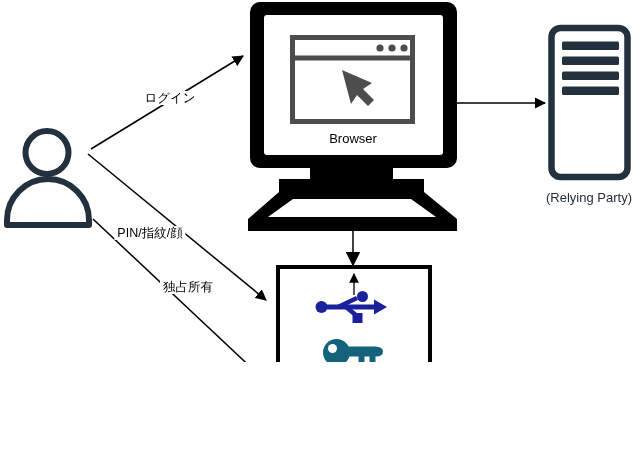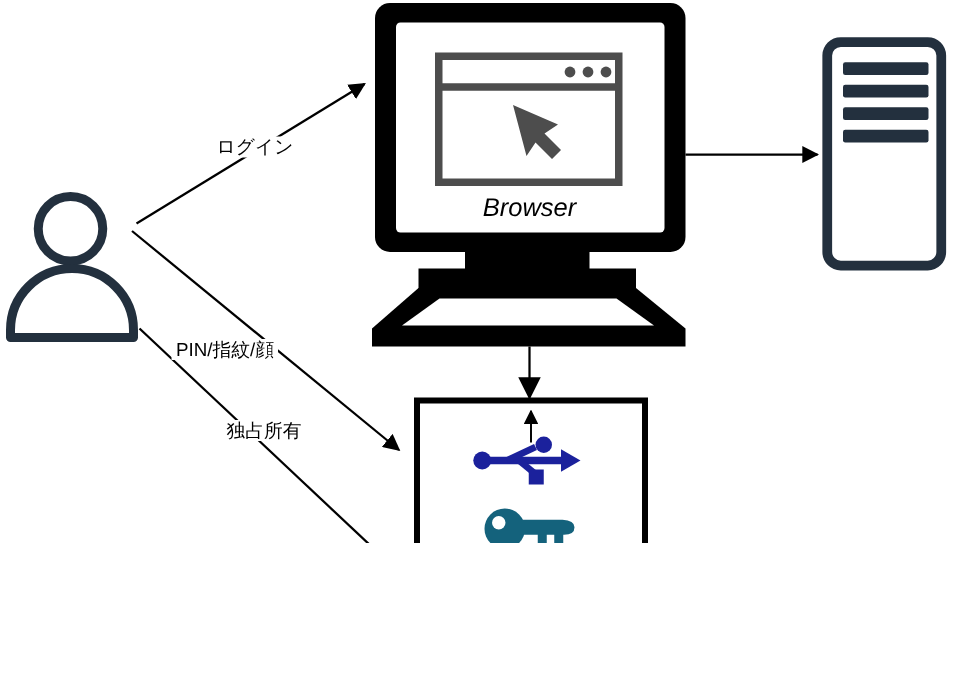--- a/index.html
+++ b/index.html
@@ -6,21 +6,21 @@
   #canvas{
     position:relative;width:640px;height:362px;background:var(--background,#fff);
     font-family:"Liberation Sans","DejaVu Sans",sans-serif;overflow:hidden;
   }
   #canvas svg{position:absolute;left:0;top:0;}
   .lbl{
     position:absolute;transform:translateX(-50%);white-space:nowrap;
     color:#000;font-size:12.5px;line-height:14px;text-align:center;
   }
   .edge-lbl{background:var(--background,#fff);padding:0 3px;}
-  .node-lbl{font-size:17px;line-height:15.5px;font-style:italic;}
+  .node-lbl{font-size:13px;line-height:15.5px;}
   .rp-lbl{color:var(--navy,#23303E);}
 </style>
 </head>
 <body>
 
 <div id="canvas">
 
   <svg width="640" height="454" viewBox="0 0 640 454">
     <defs>
       <marker id="arr" viewBox="0 0 10 10" refX="9" refY="5" markerWidth="7.5" markerHeight="7.5" orient="auto-start-reverse">
@@ -94,21 +94,22 @@
 
     <g style="fill:var(--key-teal,#14627C)">
       <circle cx="336.5" cy="352.5" r="13.5"></circle>
       <path d="M346,346.5 L375,346.5 Q383,347 383,351.5 Q383,356.5 376,356.5 L375.5,356.5 L375.5,362 L369.5,362 L369.5,356.5 L364.5,356.5 L364.5,362 L358.5,362 L358.5,356.5 L346,356.5 Z"></path>
       <circle cx="332.5" cy="348.5" r="4.5" fill="#fff"></circle>
     </g>
   </svg>
 
   <div class="lbl edge-lbl" style="left:170px;top:91px;">ログイン</div>
   <div class="lbl edge-lbl" style="left:150px;top:226px;">PIN/指紋/顔</div>
-  <div class="lbl edge-lbl" style="left:176px;top:280px;">独占所有</div>
+  <div class="lbl edge-lbl" style="left:188px;top:280px;">独占所有</div>
 
   <div class="lbl node-lbl" style="left:353px;top:131px;">Browser</div>
 
   <div class="lbl node-lbl rp-lbl" style="left:589px;top:190px;">
+    <div>(Relying Party)</div>
   </div>
 
 
 </div>
 
 </body></html>

